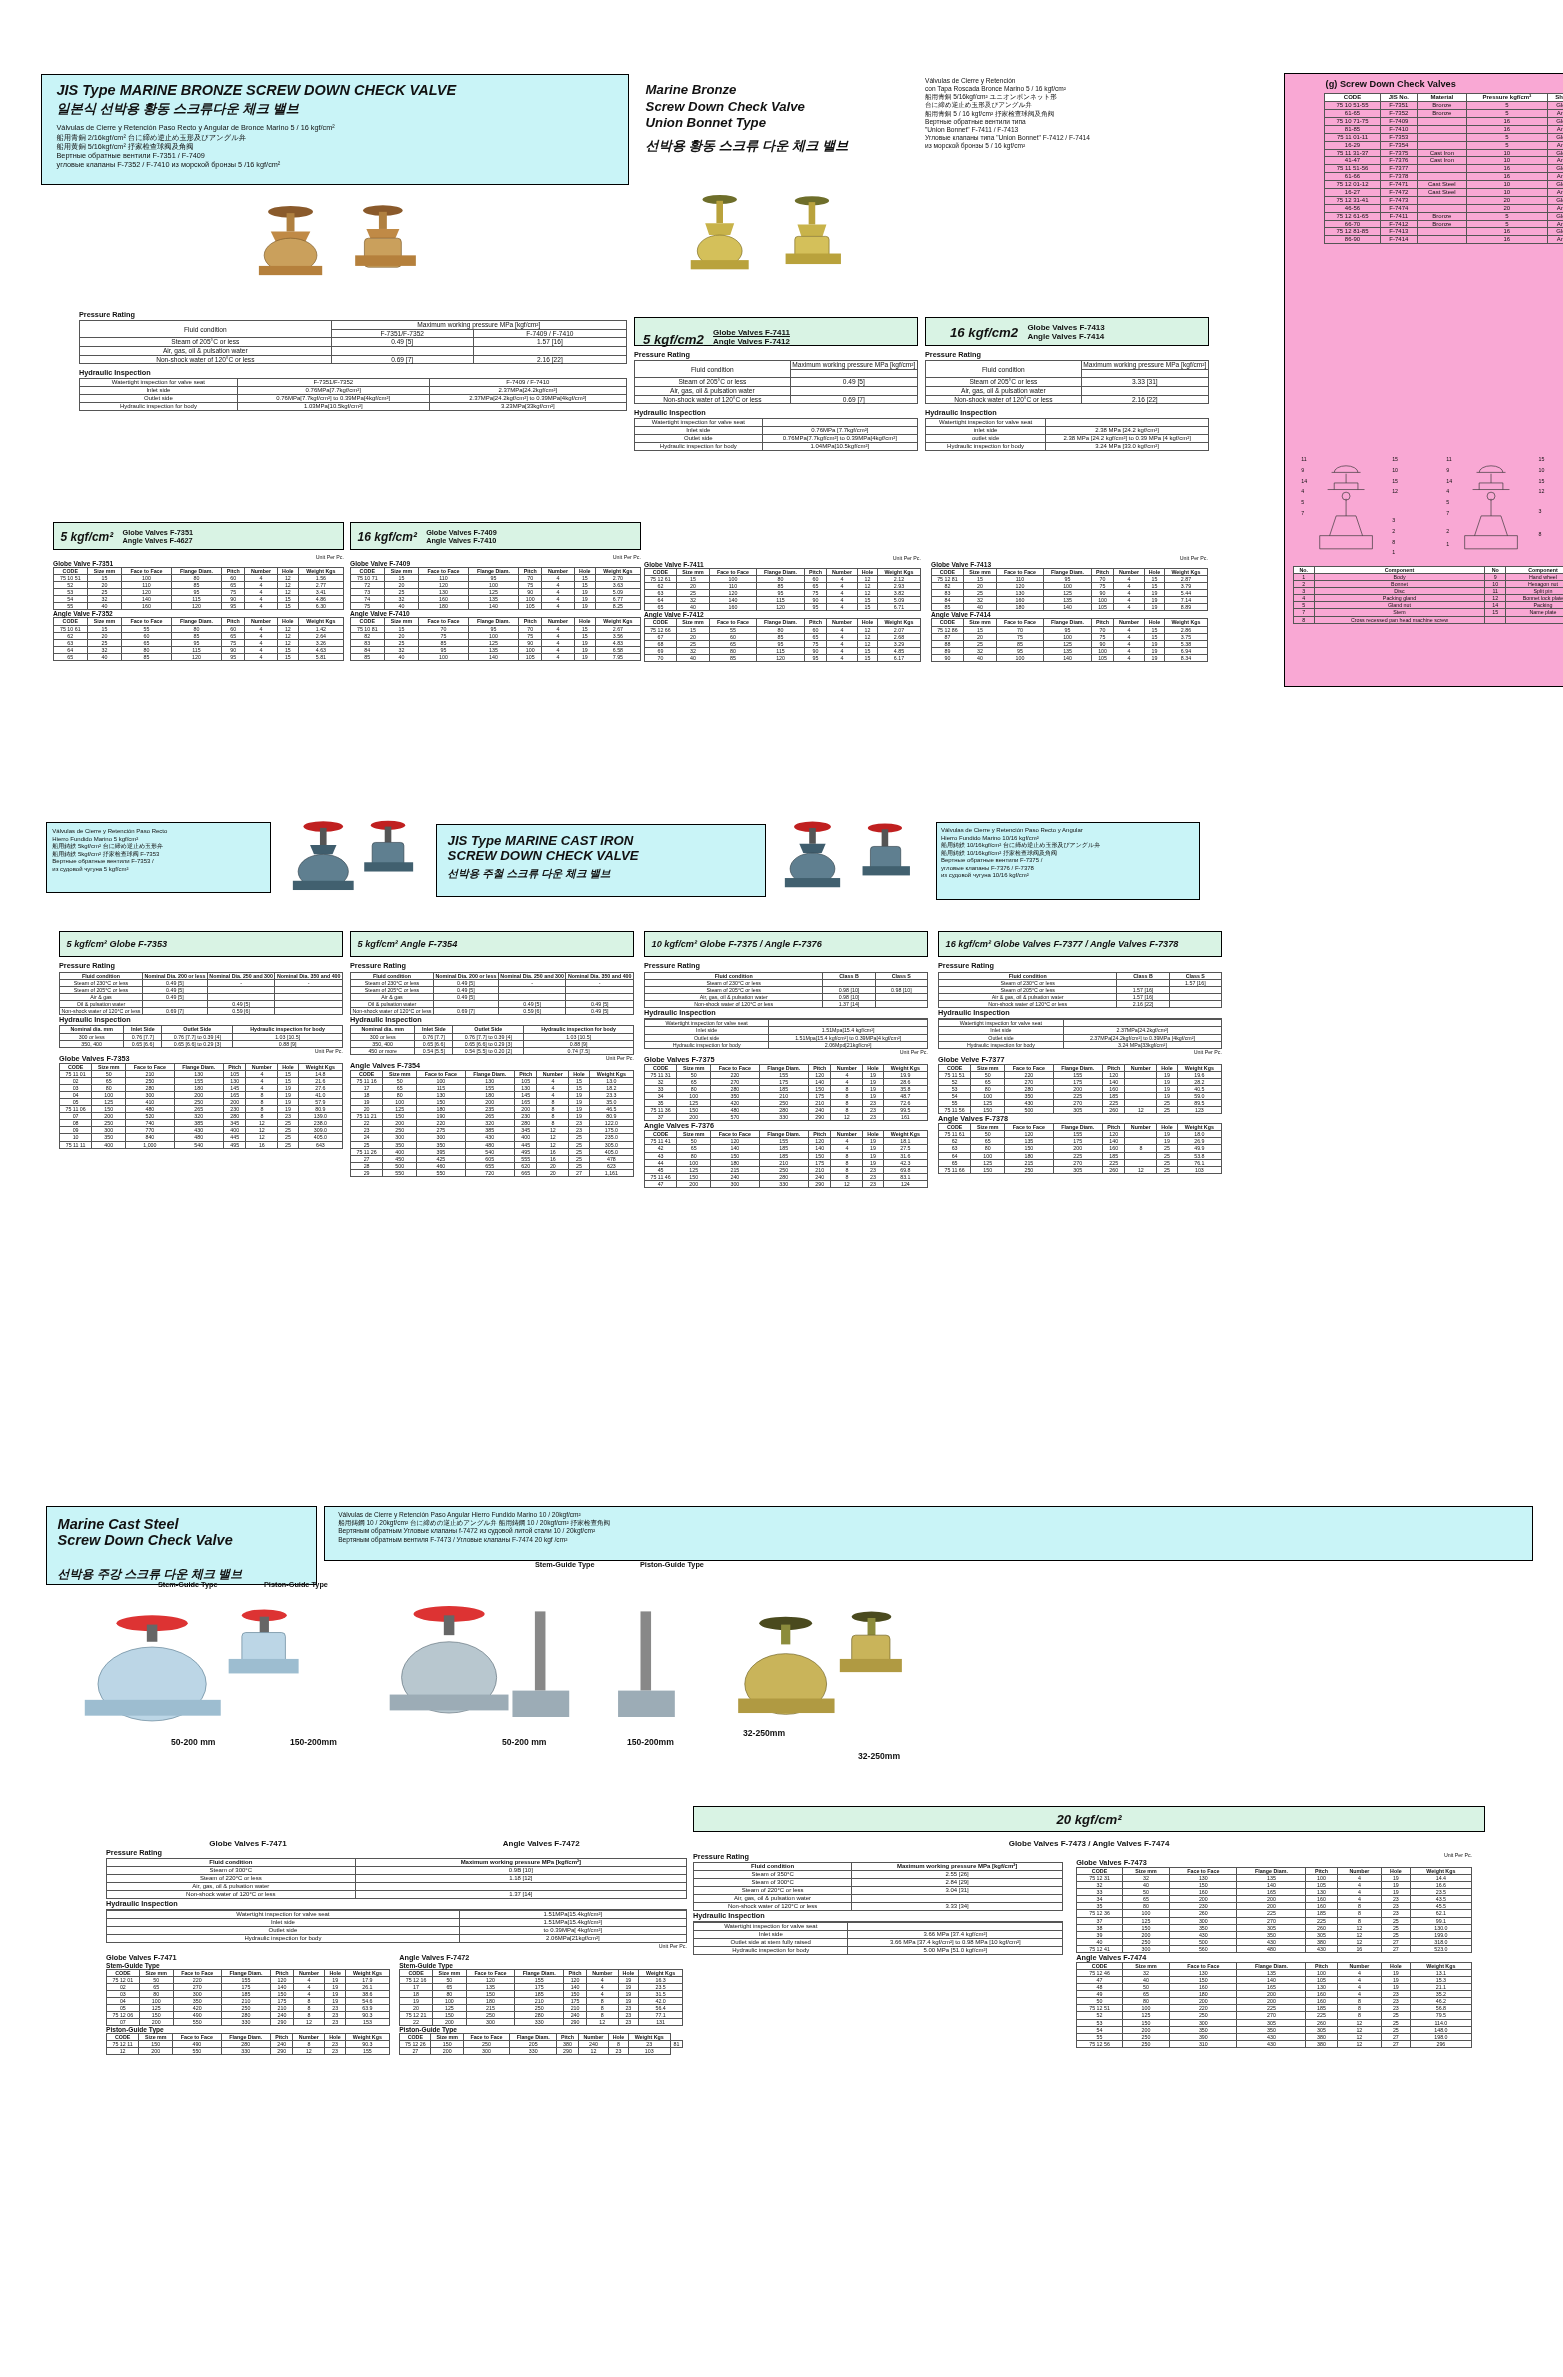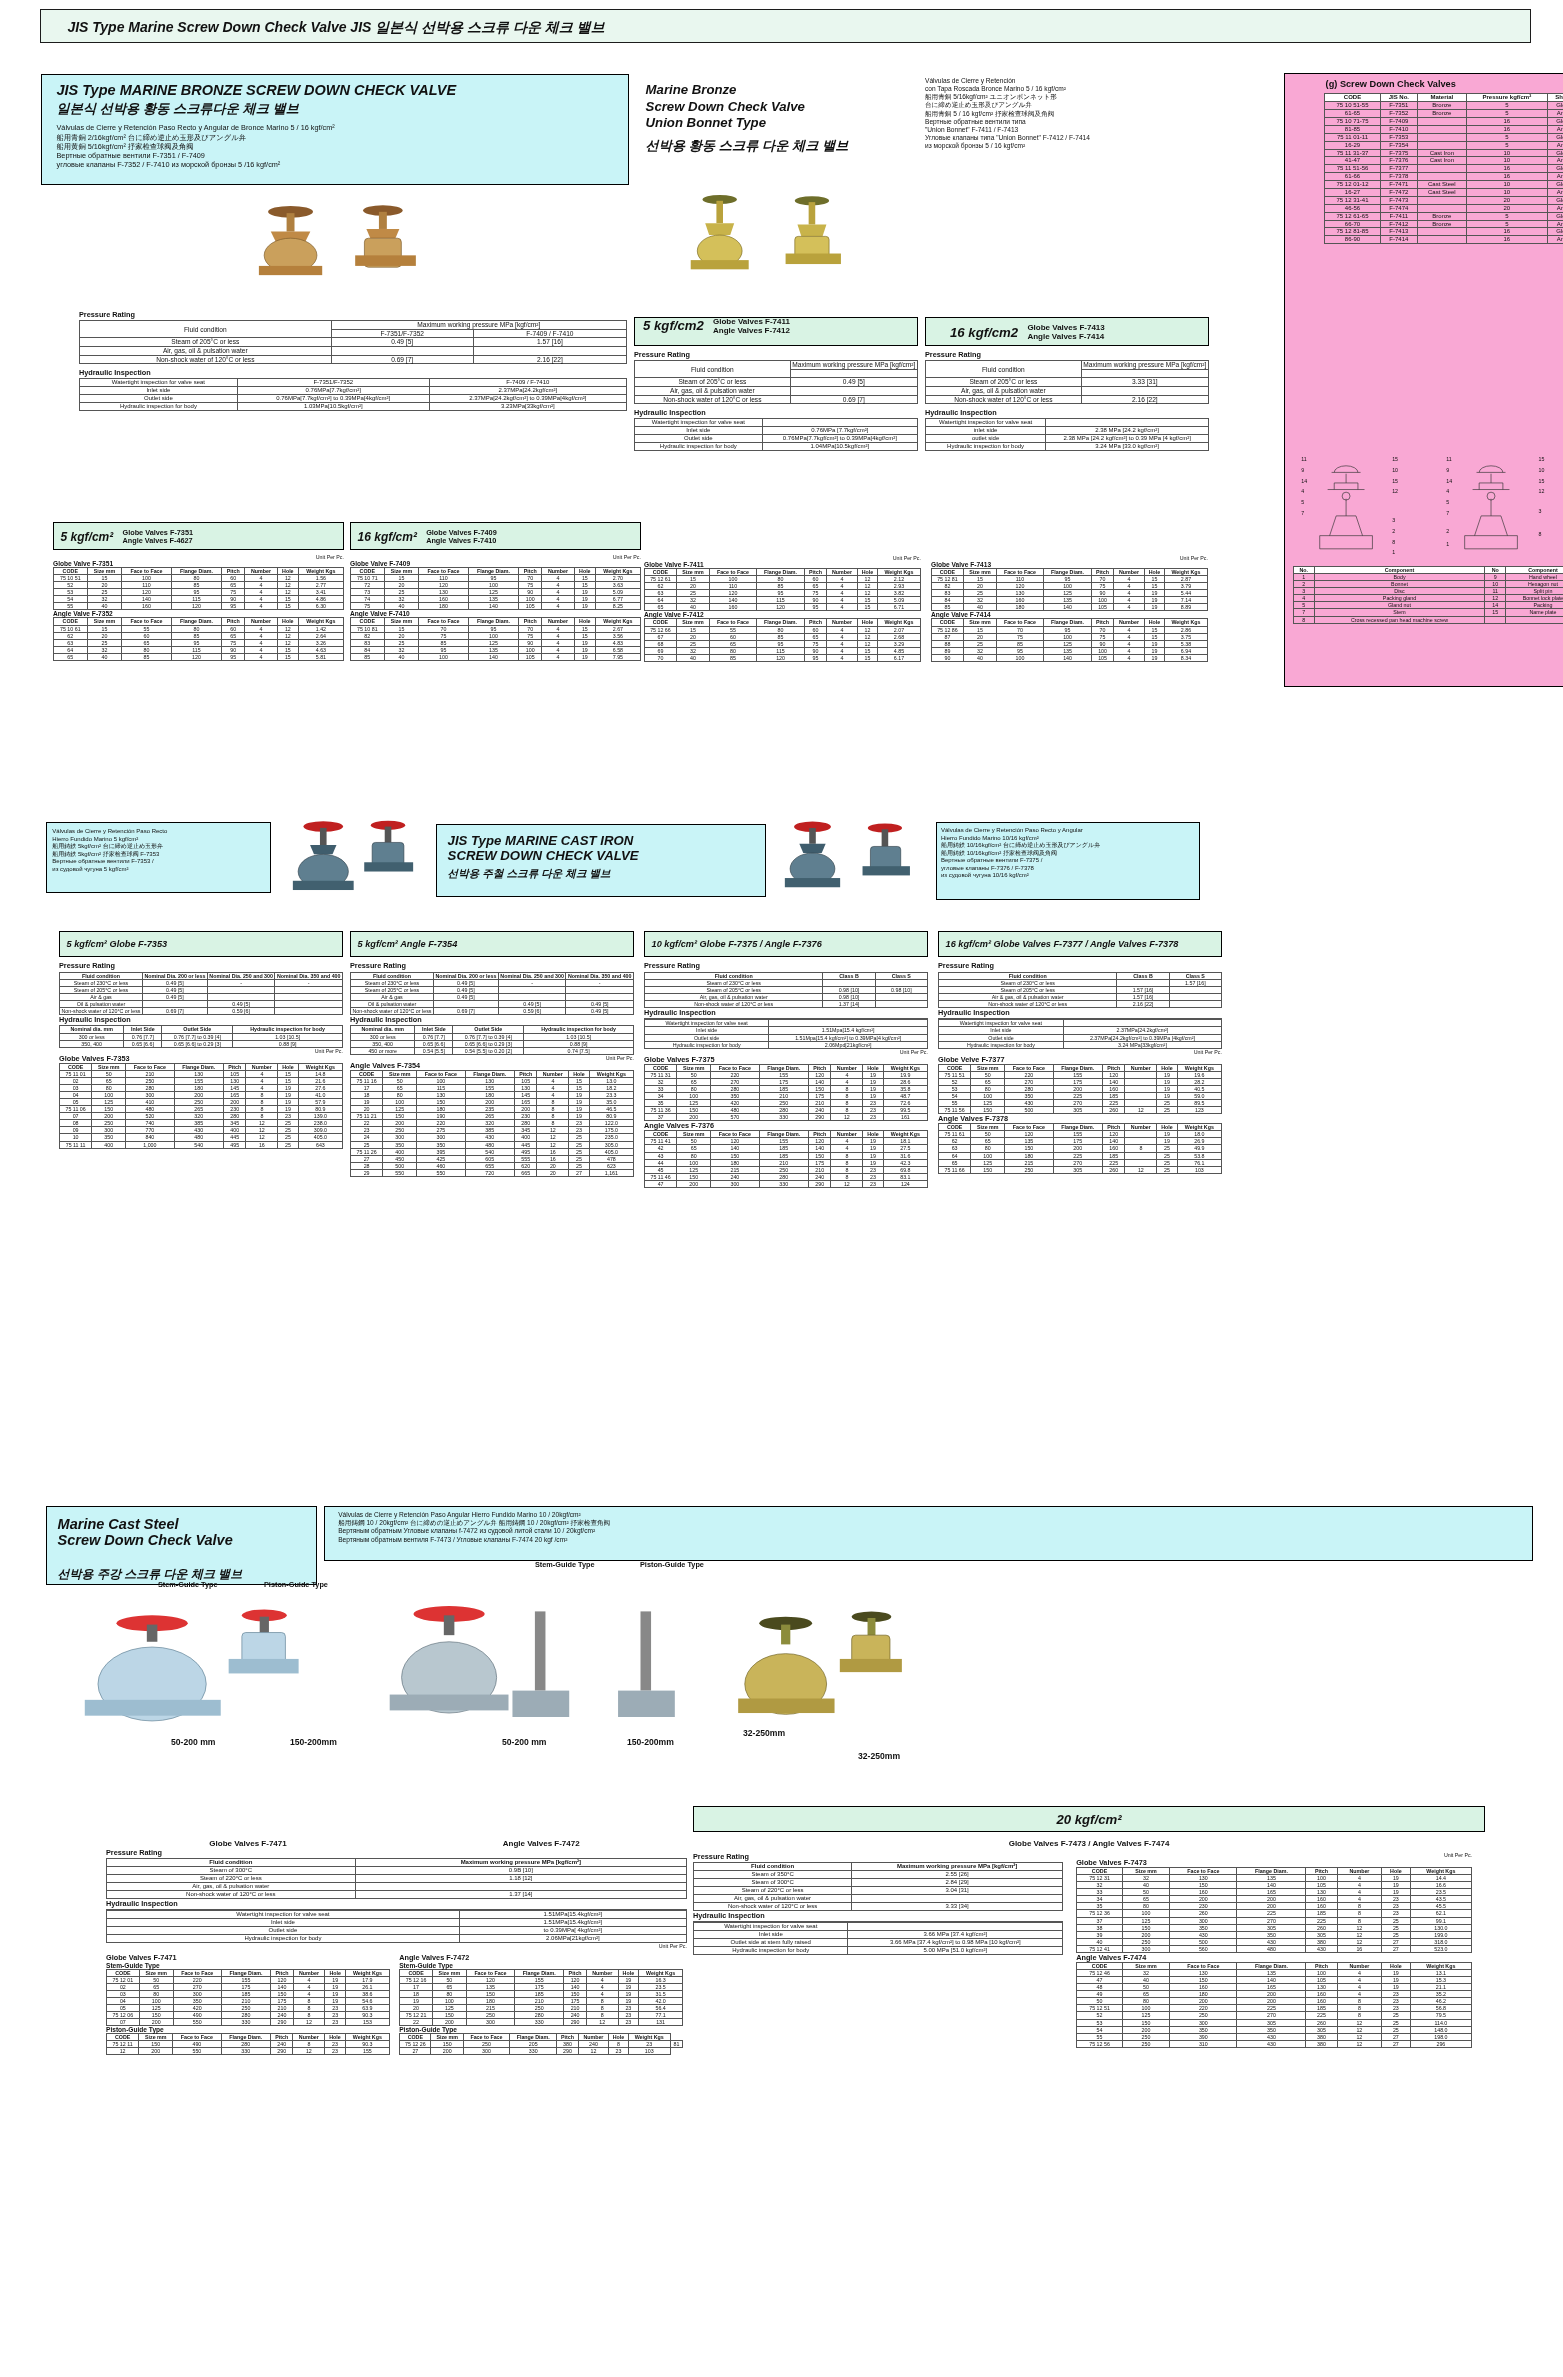--- a/index.html
+++ b/index.html
@@ -33,23 +33,20 @@
   #top-banner .txt{padding:8.6px 0 0 26.4px;font-size:14px;font-style:italic;font-weight:bold;}
   .vsvg{display:block;}
   .kv{line-height:1.25;}
   .pr-title{font-size:7.3px;font-weight:bold;margin-bottom:1.3px;}
 </style>
 </head>
 <body>
 
 <div class="page">
 
-  <div class="box bd" id="top-banner">
-    <div class="txt">JIS Type Marine Screw Down Check Valve   JIS 일본식 선박용 스크류 다운 체크 밸브</div>
-  </div>
 
   <div class="box bd cyan" style="left:41px;top:74px;width:588px;height:111px;">
     <div style="padding:6.6px 0 0 14.5px;">
       <div class="ital b t22">JIS Type  MARINE BRONZE SCREW DOWN CHECK VALVE</div>
       <div class="ital b t20" style="margin-top:2.6px;">일본식      선박용 황동 스크류다운 체크 밸브</div>
       <div class="t11 kv" style="margin-top:5.3px;">
         <div>Válvulas de Cierre y Retención Paso  Recto y Angular  de Bronce Marino 5 / 16 kgf/cm²</div>
         <div>船用青銅 2/16kgf/cm² 台に締め逆止め玉形及びアングル弁</div>
         <div>船用黄銅 5/16kgf/cm² 抒家检查球阀及角阀</div>
         <div>Вертные обратные вентили F-7351 / F-7409</div>
@@ -426,21 +423,21 @@
             <td>Hydraulic inspection for body</td>
             <td>1.03MPa[10.5kgf/cm²]</td>
             <td>3.23MPa[33kgf/cm²]</td>
           </tr>
         </tbody>
     </table>
   </div>
 
   <div class="box" style="left:634px;top:317px;width:284px;height:211px;">
     <div class="box bd mint" style="left:0;top:0;width:284px;height:29px;position:relative;">
-      <div style="display:flex;align-items:flex-start;height:29px;padding-left:8px;">
+      <div style="display:flex;align-items:flex-end;height:29px;padding-left:8px;text-decoration:underline;">
         <div class="ital b t20">5 kgf/cm2</div>
         <div style="margin-left:9.2px;line-height:1.1;">
           <div class="b t12">Globe Valves   F-7411</div>
           <div class="b t12">Angle Valves  F-7412</div>
         </div>
       </div>
     </div>
     <div class="pr-title" style="margin-top:4px;">Pressure Rating</div>
     <table class="grid" style="width:100%;font-size:6.6px;">
       <tbody>

